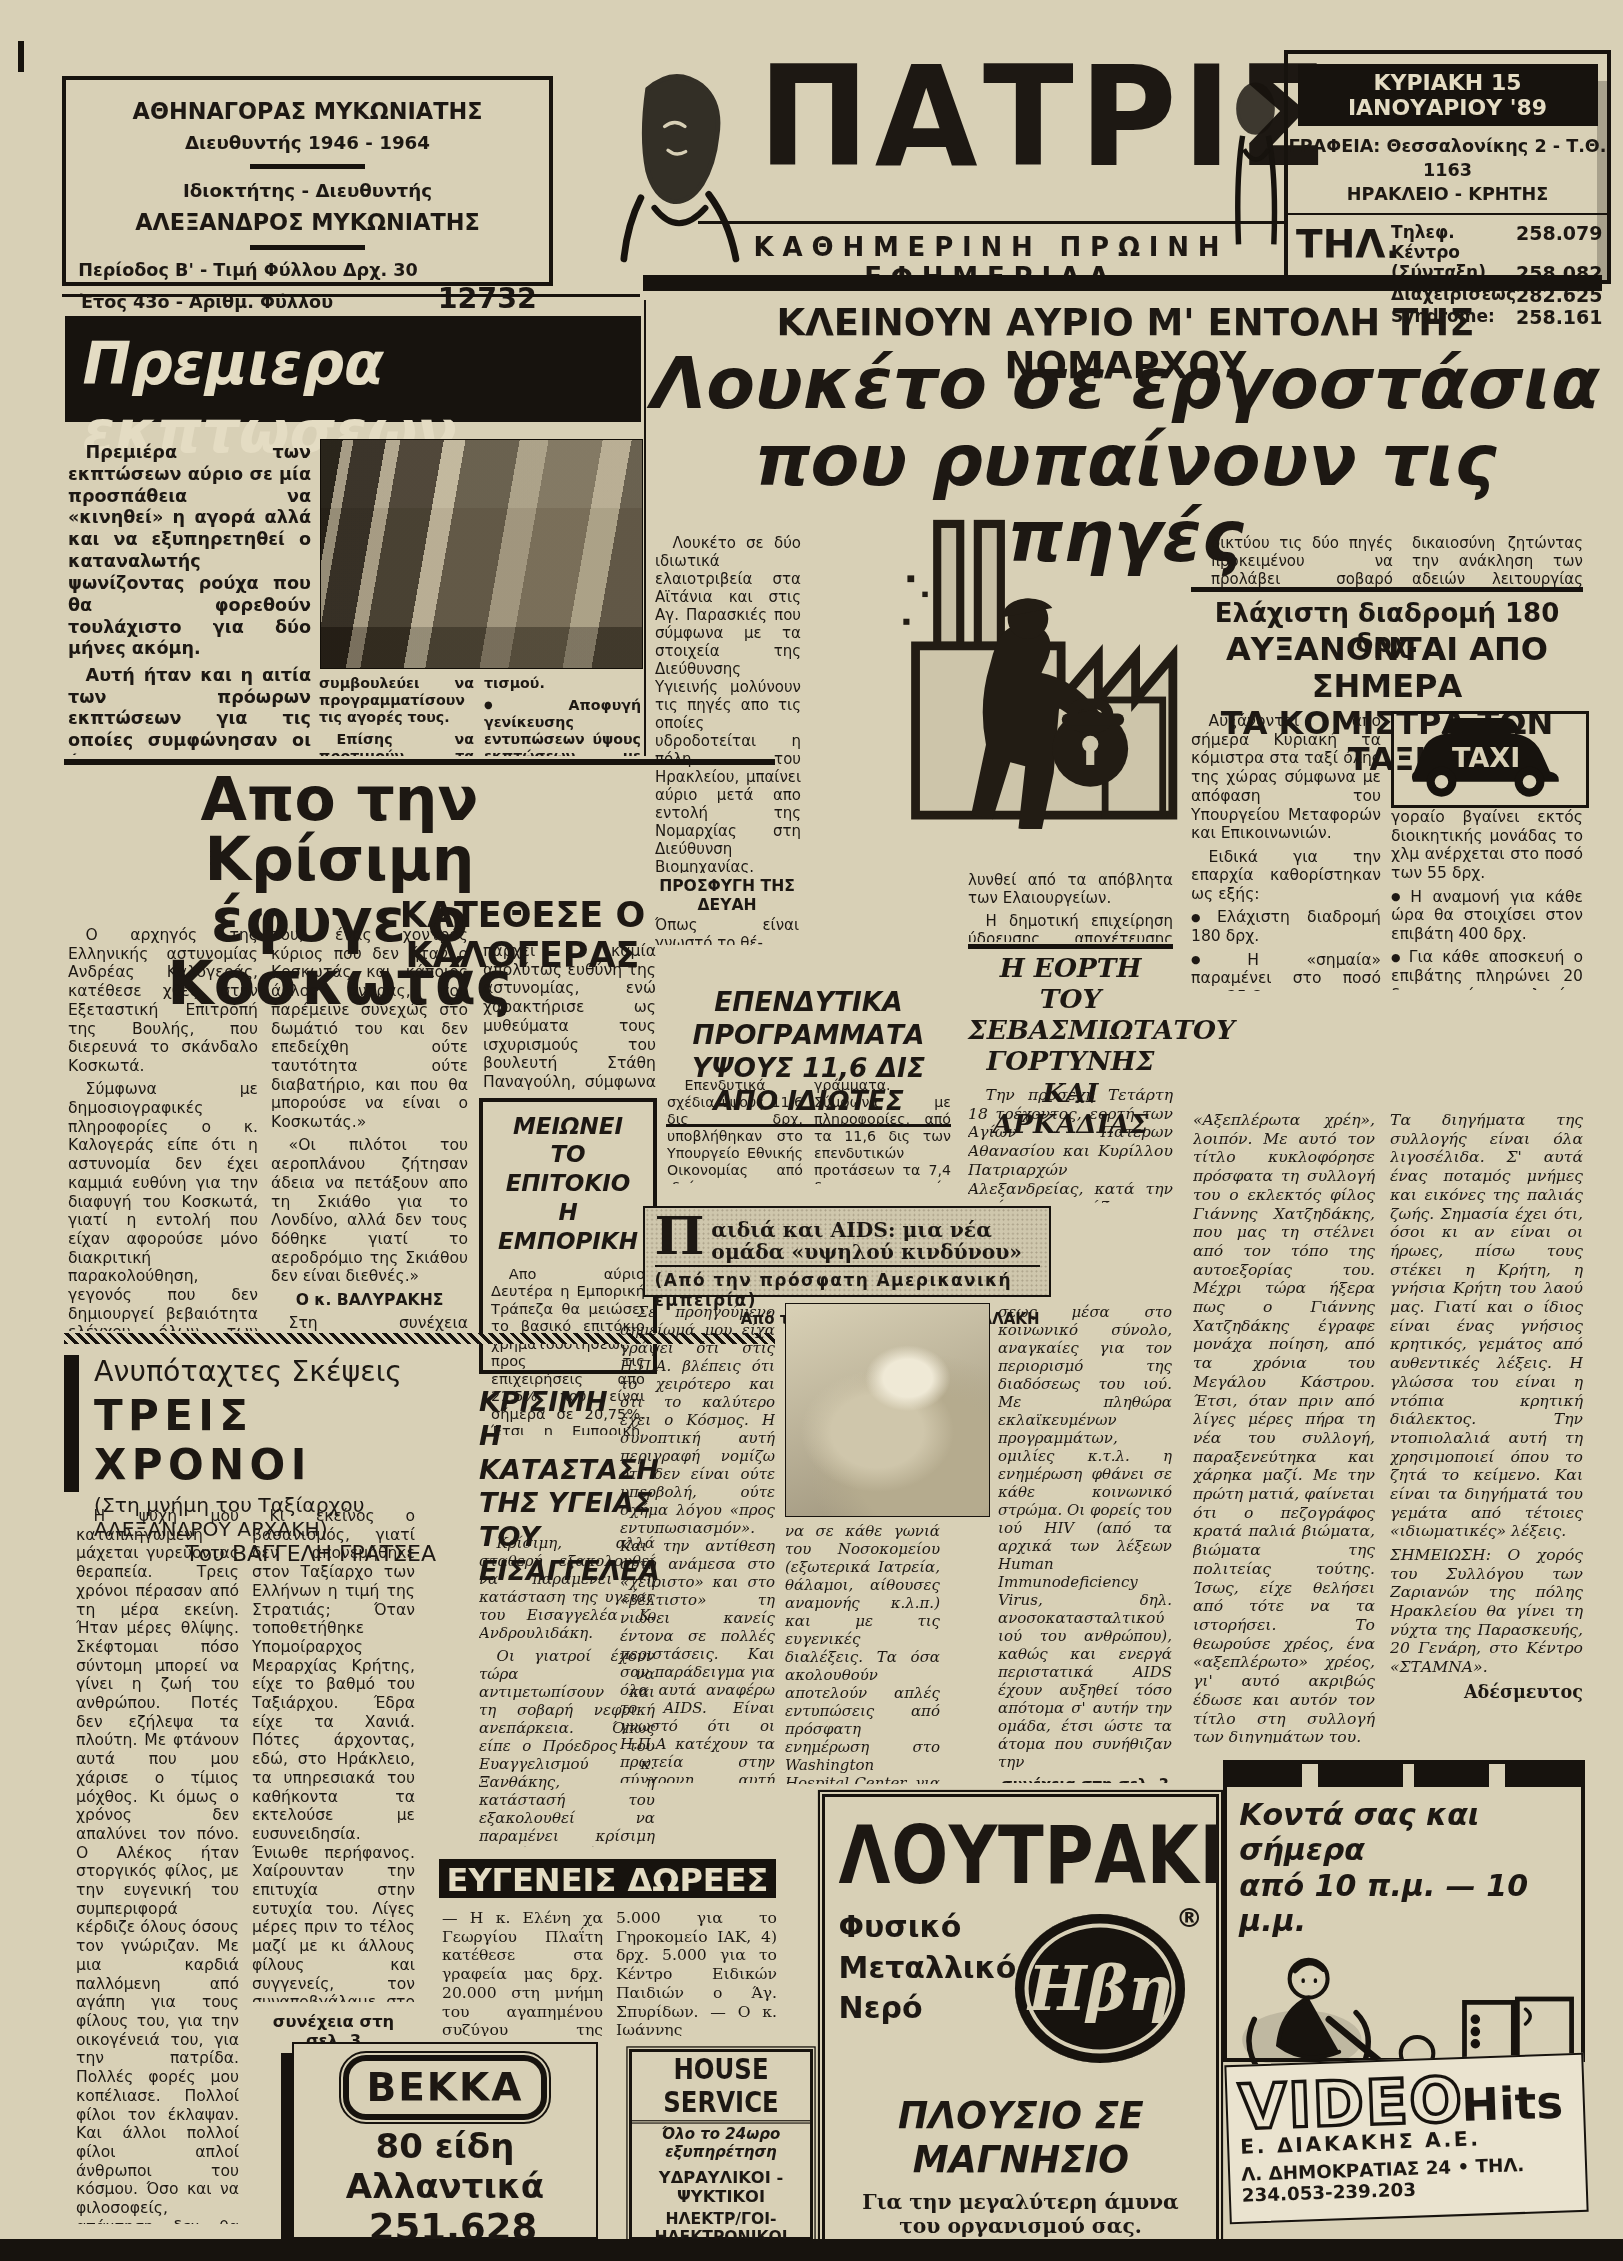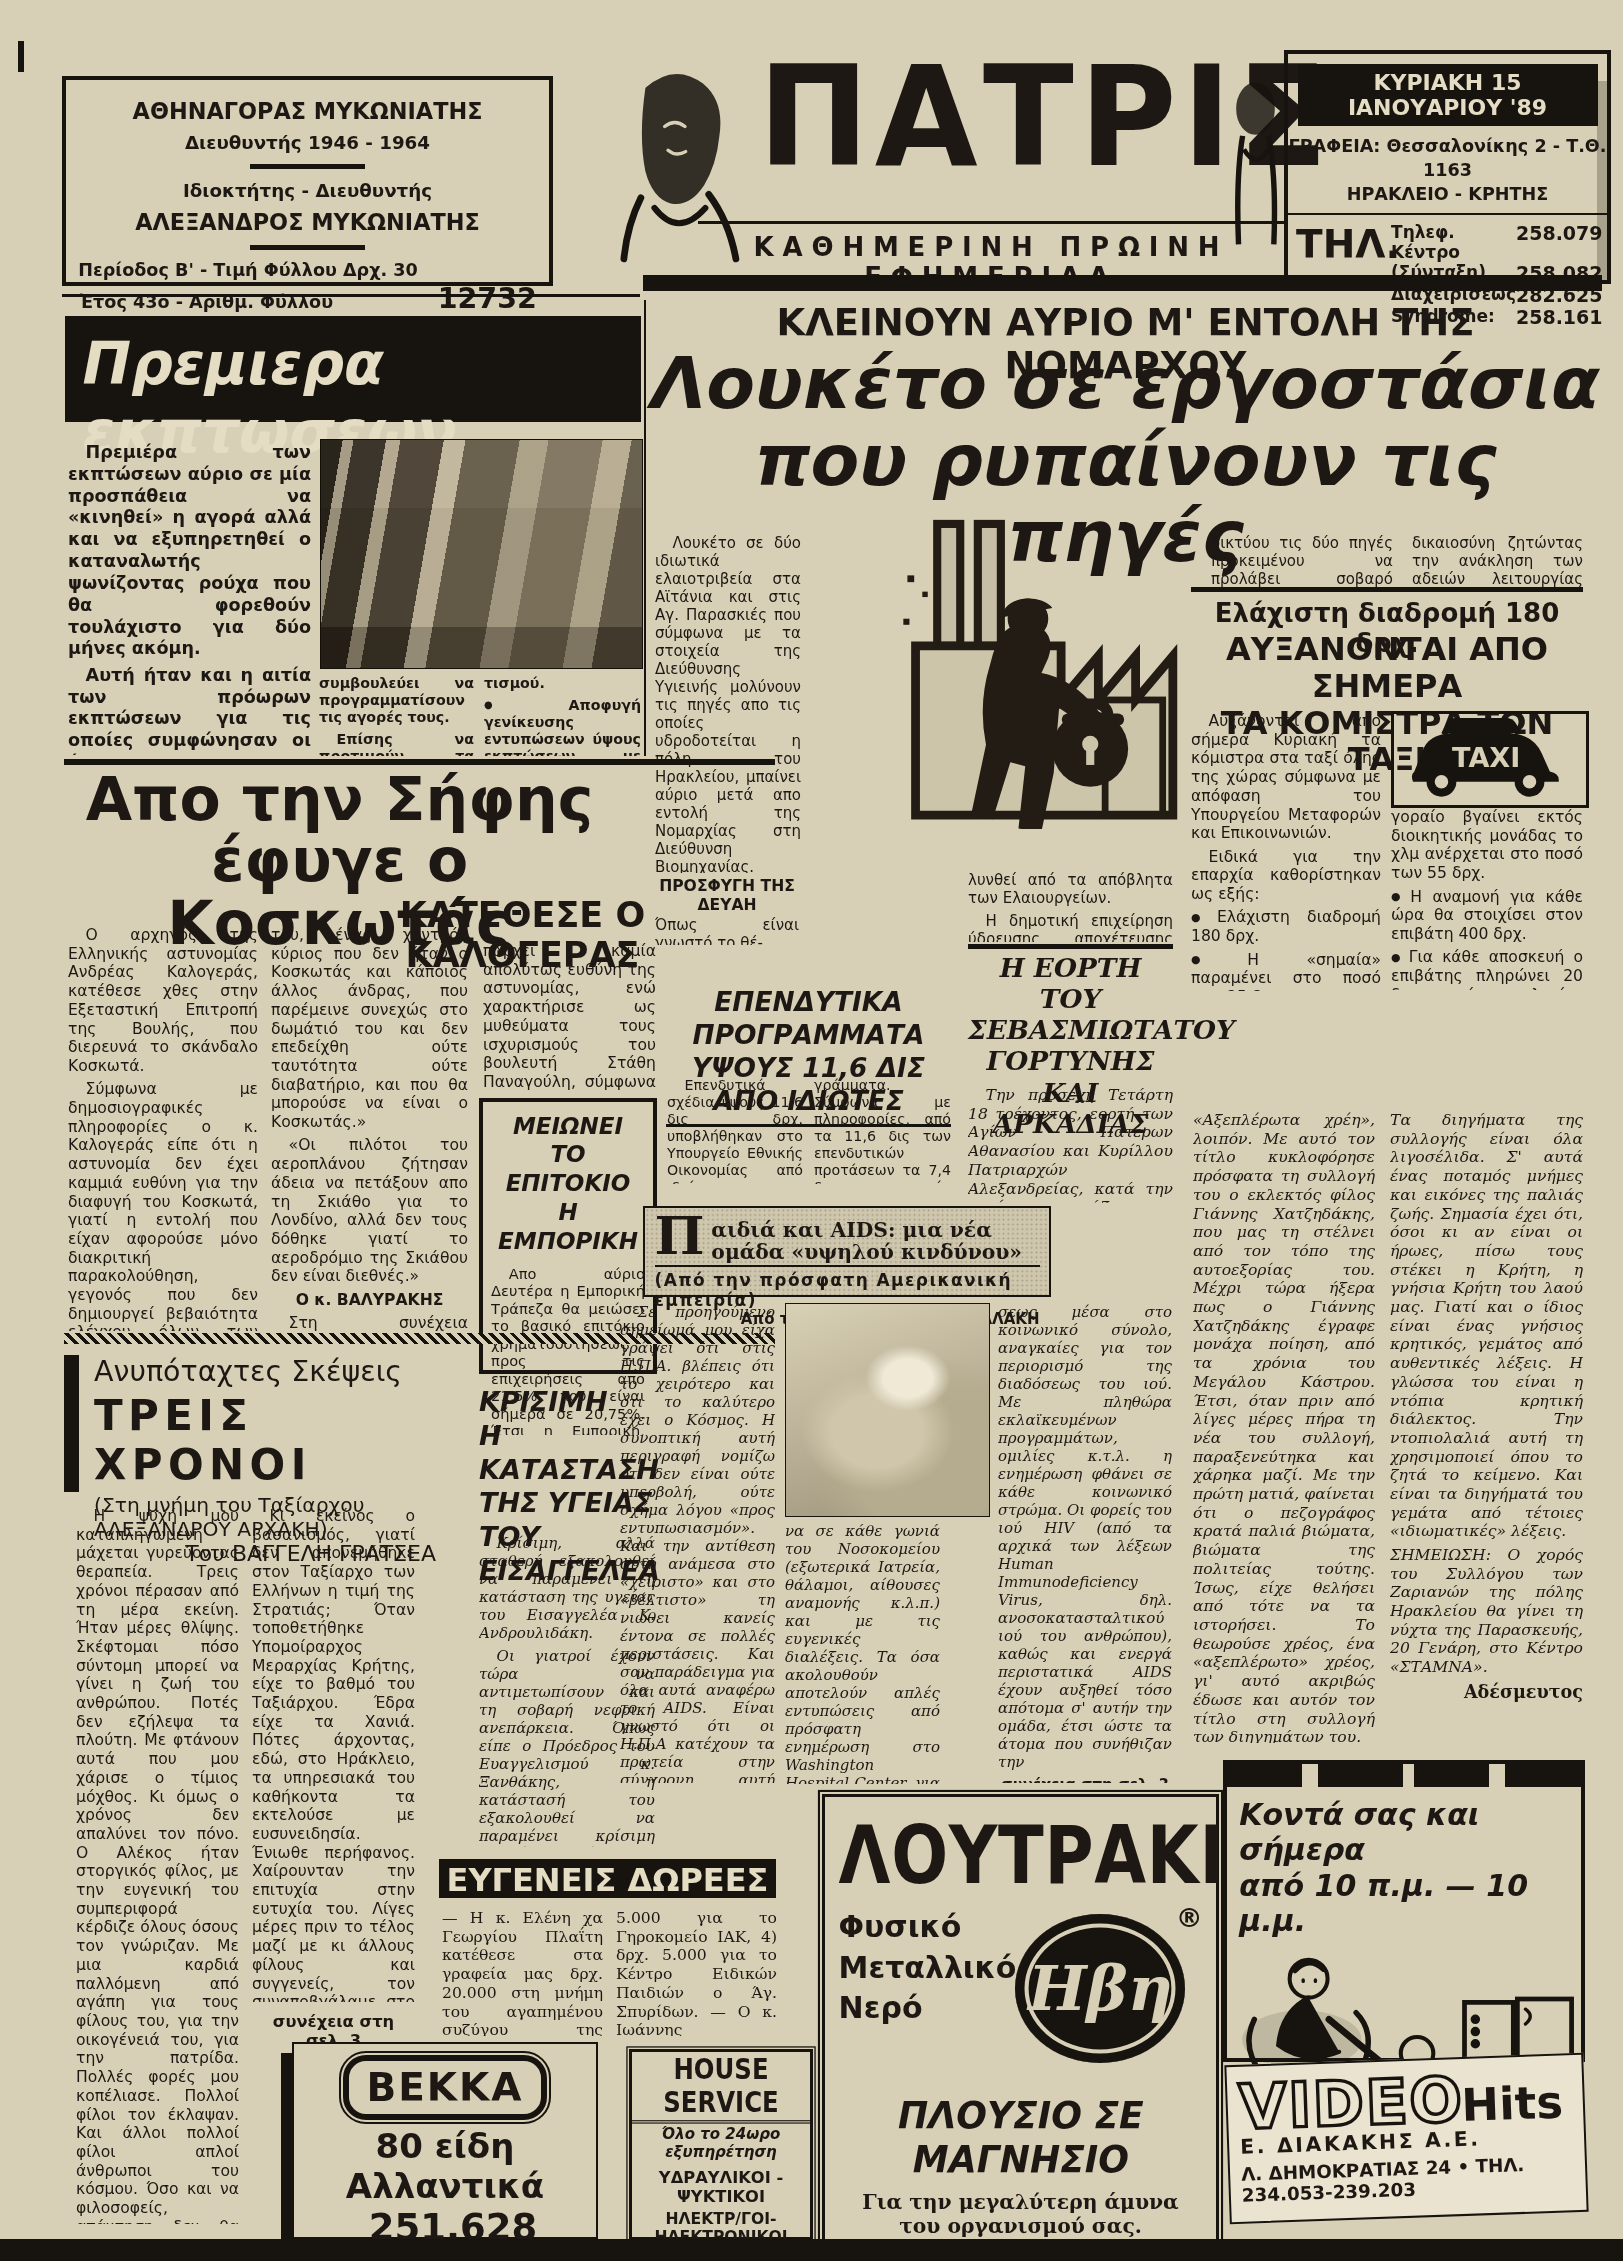--- a/index.html
+++ b/index.html
@@ -205,21 +205,21 @@
     </svg>
   </div>
   <div class="abs t" style="left:1391px;top:808px;width:192px;height:182px;font-size:15.6px;">
     <p class="np">γοραίο βγαίνει εκτός διοικητικής μονάδας το χλμ ανέρχεται στο ποσό των 55 δρχ.</p>
     <p class="bu"><span class="mk">●</span><span>Η αναμονή για κάθε ώρα θα στοιχίσει στον επιβάτη 400 δρχ.</span></p>
     <p class="bu"><span class="mk">●</span><span>Για κάθε αποσκευή ο επιβάτης πληρώνει 20 δρχ. εκτός ωρολογίου και τέλος 40 δρχ., επιπλέον για μισθώσεις που γίνονται απο αεροδρόμια λιμάνια σιδηροδρομικούς σταθμούς και σταθμούς λεωφορείων.</span></p>
   </div>
 
   <div class="abs rule" style="left:64px;top:759px;width:711px;height:6.1px;"></div>
   <div class="abs c" style="left:75px;top:769px;width:529px;">
-    <div class="b" style="font-size:60px;line-height:1.0;">Απο την Σήφης</div>
+    <div class="b" style="font-size:60px;line-height:1.0;">Απο την Κρίσιμη</div>
     <div class="b" style="font-size:60px;line-height:1.05;">έφυγε ο Κοσκωτάς</div>
   </div>
   <div class="abs b" style="left:353px;top:895px;width:339px;font-size:35px;text-align:center;">ΚΑΤΕΘΕΣΕ Ο ΚΑΛΟΓΕΡΑΣ</div>
 
   <div class="abs t" style="left:68px;top:926px;width:190px;height:405px;font-size:15.6px;">
     <p>Ο αρχηγός της Ελληνικής αστυνομίας Ανδρέας Καλογεράς, κατέθεσε χθες στην Εξεταστική Επιτροπή της Βουλής, που διερευνά το σκάνδαλο Κοσκωτά.</p>
     <p>Σύμφωνα με δημοσιογραφικές πληροφορίες ο κ. Καλογεράς είπε ότι η αστυνομία δεν έχει καμμιά ευθύνη για την διαφυγή του Κοσκωτά, γιατί η εντολή που είχαν αφορούσε μόνο διακριτική παρακολούθηση, γεγονός που δεν δημιουργεί βεβαιότητα ελέγχου όλων των κινήσεων ενός ατόμου.</p>
 
   </div>
   <div class="abs t" style="left:271px;top:926px;width:197px;height:405px;font-size:15.6px;">

